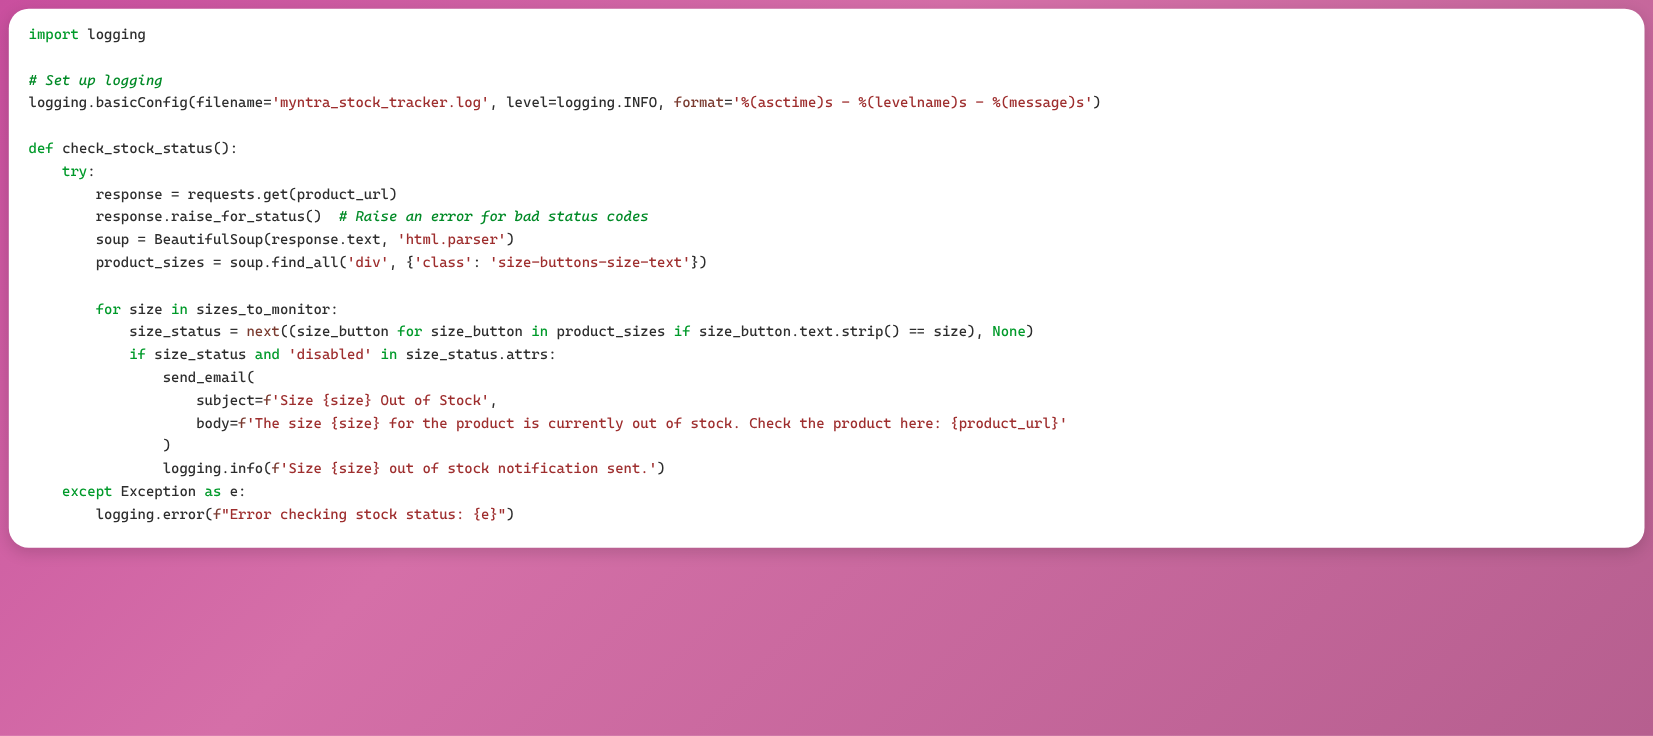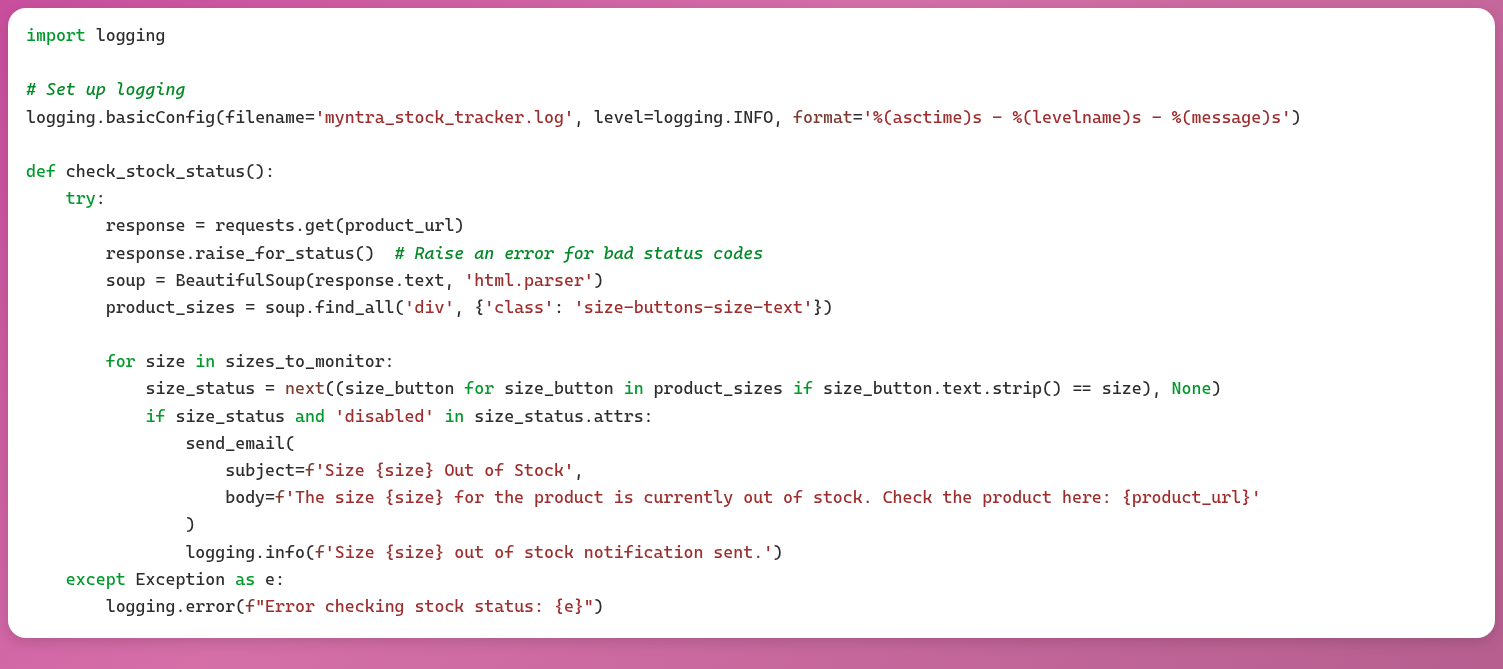--- a/index.html
+++ b/index.html
@@ -11,21 +11,21 @@
   }
   .code-card {
     background: #ffffff;
     border-radius: 18px;
     padding: 14px 18px 18px 18px;
     box-shadow: 0 4px 14px rgba(0,0,0,0.15);
     overflow-x: auto;
   }
   pre {
     font-family: inherit;
-    font-size: 17px;
+    font-size: 13px;
     line-height: 1.6;
     white-space: pre;
     color: #2d2d2d;
   }
   .tok-keyword   { color: #009a2a; } 
   .tok-name      { color: #2d2d2d; }
   .tok-builtin   { color: #7a3b30; }
   .tok-punct     { color: #2d2d2d; }
   .tok-func      { color: #2d2d2d; }
   .tok-string    { color: #9e2e2e; }

